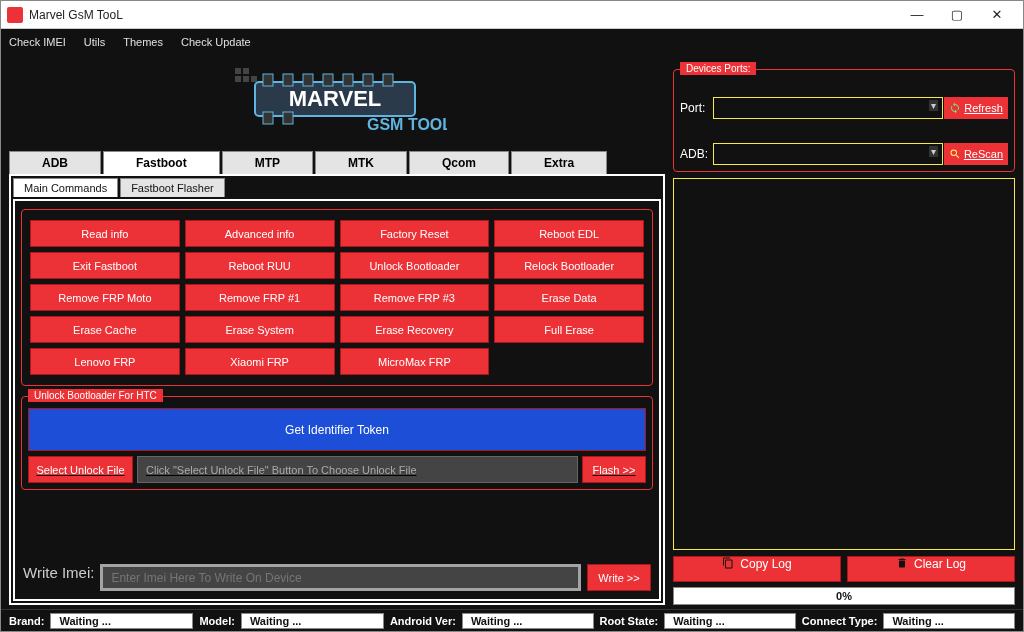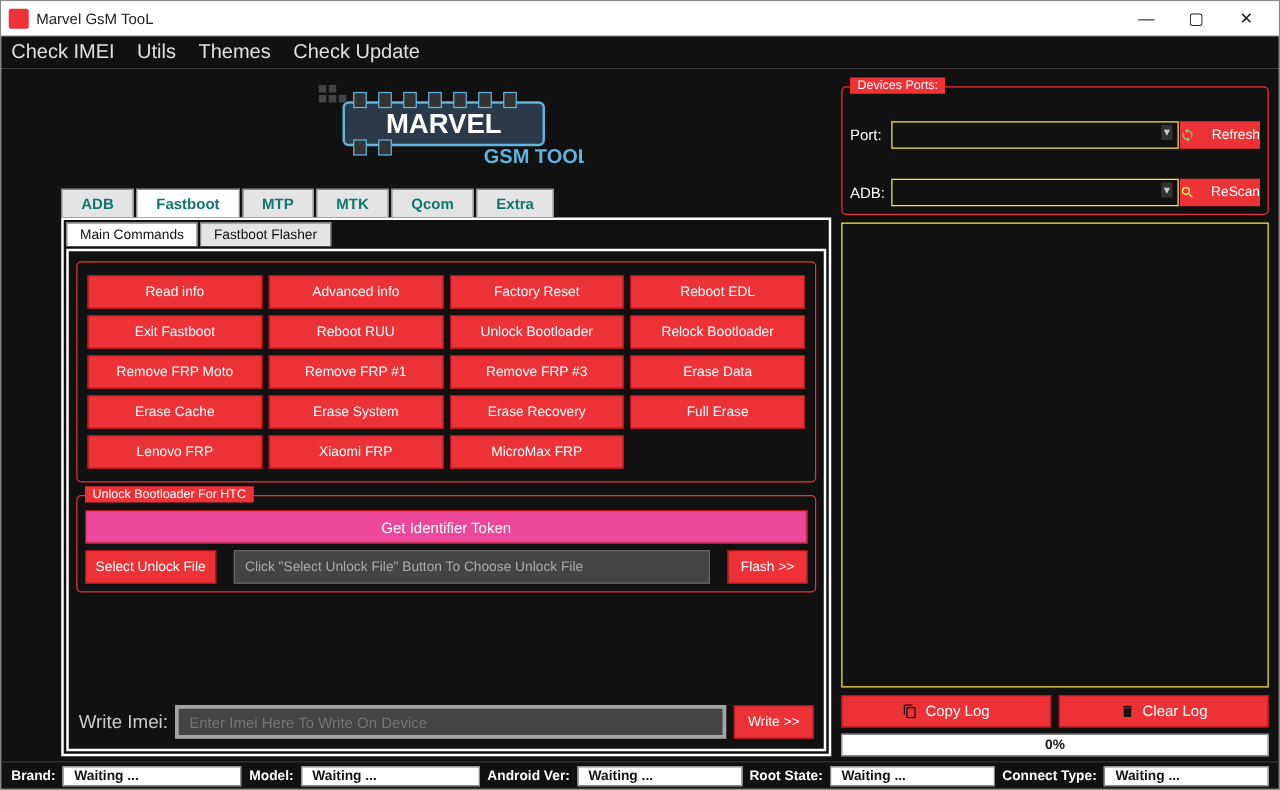--- a/index.html
+++ b/index.html
@@ -4,58 +4,58 @@
 <style>
   * { box-sizing: border-box; margin: 0; padding: 0; font-family: "Segoe UI", Tahoma, sans-serif; }
   body { background: #f0f0f0; width: 1024px; height: 632px; overflow: hidden; }
   .window { width: 1024px; height: 632px; background: #fff; border: 1px solid #888; display: flex; flex-direction: column; }
   .titlebar { height: 28px; background: #fff; display: flex; align-items: center; padding: 0 6px; border-bottom: 1px solid #ccc; }
   .titlebar .app-icon { width: 16px; height: 16px; background: #ed3237; margin-right: 6px; border-radius: 2px; }
   .titlebar .title { font-size: 12px; color: #222; flex: 1; }
   .win-controls { display: flex; }
   .win-btn { width: 40px; height: 26px; display: flex; align-items: center; justify-content: center; font-size: 13px; color: #222; cursor: pointer; }
   .menubar { height: 26px; background: #111; display: flex; align-items: center; padding: 0 8px; gap: 18px; }
-  .menubar span { color: #e0e0e0; font-size: 16px; cursor: pointer; }
+  .menubar span { color: #e0e0e0; font-size: 11px; cursor: pointer; }
   .workspace { flex: 1; background: #111; display: flex; padding: 6px 8px 4px 8px; gap: 8px; position: relative; }
-  .left-pane { flex: 1; display: flex; flex-direction: column; margin-left: 40px; }
+  .left-pane { flex: 1; display: flex; flex-direction: column; }
   .right-pane { width: 342px; display: flex; flex-direction: column; }
   .logo-area { height: 86px; display: flex; justify-content: center; align-items: center; margin-bottom: 4px; }
   .logo-svg { width: 220px; height: 80px; }
   .main-tabs { display: flex; }
-  .main-tab { background: #fff; color: #0f766e; font-size: 12px; font-weight: bold; padding: 4px 15px; margin-right: 2px; border: 1px solid #888; border-bottom: none; cursor: pointer; }
+  .main-tab { background: #fff; color: #000000; font-size: 12px; font-weight: bold; padding: 4px 32px; margin-right: 2px; border: 1px solid #888; border-bottom: none; cursor: pointer; }
   .main-tab.inactive { background: #e4e4e4; }
   .main-panel { border: 2px solid #fff; background: #111; flex: 1; padding: 2px 2px 2px 2px; display: flex; flex-direction: column; }
   .sub-tabs { display: flex; margin-bottom: 2px; }
   .sub-tab { background: #fff; color: #111; font-size: 11px; padding: 3px 10px; margin-right: 2px; border: 1px solid #888; border-bottom: none; cursor: pointer; }
   .sub-tab.inactive { background: #e4e4e4; text-align: right; }
   .sub-panel { border: 2px solid #fff; flex: 1; padding: 8px 6px 6px 6px; display: flex; flex-direction: column; gap: 10px; }
   .cmd-grid-wrap { border: 1px solid #ed3237; border-radius: 4px; padding: 10px 8px; }
   .cmd-grid { display: grid; grid-template-columns: repeat(4, 1fr); gap: 5px; }
   .red-btn { background: #ed3237; color: #fff; font-size: 11px; font-weight: 500; border: 1px solid #b0151a; height: 27px; display: flex; align-items: center; justify-content: center; cursor: pointer; text-align: center; padding: 0 2px; }
   .htc-section { border: 1px solid #ed3237; border-radius: 4px; padding: 3px 6px 6px 6px; position: relative; }
   .section-legend { position: absolute; top: -8px; left: 6px; background: #ed3237; color: #fff; font-size: 10px; padding: 1px 6px; }
   .htc-row1 { margin-top: 8px; }
-  .full-red-btn { background: #ec4899; color: #fff; font-size: 12px; font-weight: 500; border: 1px solid #b0151a; height: 27px; width: 100%; display: flex; align-items: center; justify-content: center; cursor: pointer; }
-  .htc-row2 { display: flex; gap: 14px; margin-top: 5px; }
+  .full-red-btn { background: #1d4ed8; color: #fff; font-size: 12px; font-weight: 500; border: 1px solid #b0151a; height: 43px; width: 100%; display: flex; align-items: center; justify-content: center; cursor: pointer; }
+  .htc-row2 { display: flex; gap: 4px; margin-top: 5px; text-decoration: underline; }
   .htc-select { width: 105px; }
   .htc-path { flex: 1; background: #444; border: 1px solid #666; color: #aaa; font-size: 11px; padding: 0 8px; display: flex; align-items: center; height: 27px; }
   .htc-flash { width: 64px; }
-  .imei-row { display: flex; gap: 6px; align-items: center; margin-top: auto; padding: 4px 2px 2px 2px; }
+  .imei-row { display: flex; gap: 6px; align-items: flex-start; margin-top: auto; padding: 4px 2px 2px 2px; }
   .imei-label { color: #ccc; font-size: 15px; }
   .imei-input { flex: 1; background: #444; border: 3px solid #a3a3a3; color: #aaa; font-size: 12px; padding: 0 8px; height: 27px; }
   .imei-write { width: 64px; }
   .devices-section { border: 1px solid #ed3237; border-radius: 4px; padding: 3px 6px 6px 6px; position: relative; margin-top: 8px; }
   .dev-row { display: flex; align-items: center; gap: 1px; margin-top: 24px; }
   .dev-label { color: #fff; font-size: 12px; width: 32px; }
   .dev-select { flex: 1; background: #111; border: 1px solid #f7e948; height: 22px; color: #fff; font-size: 11px; position: relative; }
   .dev-select::after { content: "▾"; position: absolute; right: 4px; top: 2px; color: #ccc; font-size: 10px; background:#333; padding:0 2px;}
-  .dev-btn { width: 64px; height: 22px; background: #ed3237; color: #fff; font-size: 11px; border: none; display: flex; align-items: center; justify-content: space-between; gap: 3px; cursor: pointer; }
+  .dev-btn { width: 64px; height: 22px; background: #ed3237; color: #fff; font-size: 11px; border: none; display: flex; align-items: center; justify-content: center; gap: 3px; cursor: pointer; text-decoration: underline; }
   .log-area { flex: 1; border: 1px solid #f7e948; margin-top: 6px; background: #111; }
   .log-btns { display: flex; gap: 6px; margin-top: 6px; }
-  .log-btn { flex: 1; height: 26px; background: #ed3237; color: #fff; font-size: 12px; border: 1px solid #b0151a; display: flex; align-items: center; justify-content: center; gap: 6px; cursor: pointer; }
+  .log-btn { flex: 1; height: 26px; background: #ed3237; color: #fff; font-size: 12px; border: 1px solid #b0151a; display: flex; align-items: flex-start; justify-content: center; gap: 6px; cursor: pointer; }
   .progress { height: 18px; background: #fff; margin-top: 5px; border: 1px solid #888; display: flex; align-items: center; justify-content: center; font-size: 11px; font-weight: bold; color: #111; }
   .statusbar { height: 22px; background: #111; display: flex; align-items: center; padding: 0 8px; gap: 6px; border-top:1px solid #333;}
   .sb-label { color: #fff; font-size: 11px; font-weight: bold; }
   .sb-field { background: #fff; color: #111; font-size: 11px; font-weight: bold; padding: 1px 8px; border: 1px solid #888; min-width: 100px; height: 16px; display:flex; align-items:center;}
   .icon-sm { width: 12px; height: 12px; fill: #6fe36f; }
   .icon-copy { width: 12px; height: 12px; fill: #111; }
   .icon-trash { width: 12px; height: 12px; fill: #111; }
 </style>
 </head>
 <body>

